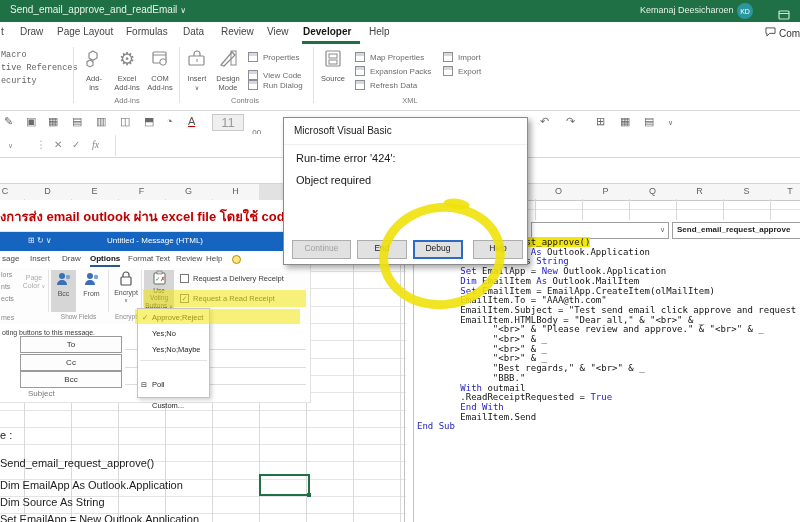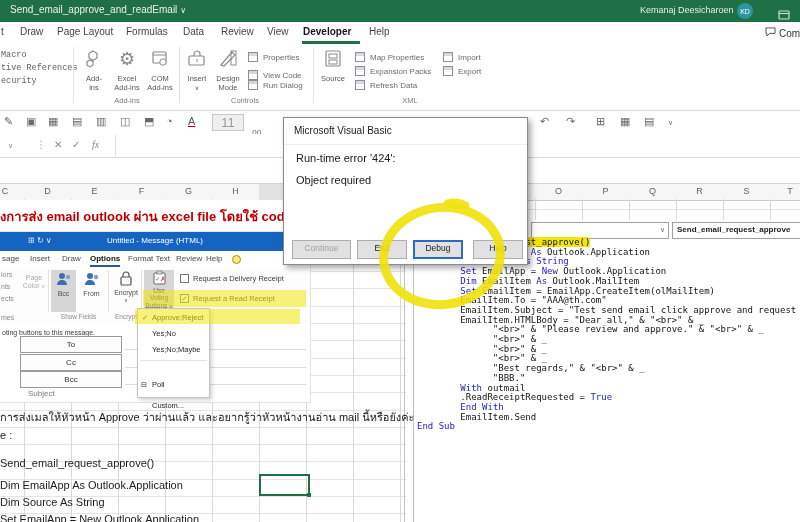--- a/index.html
+++ b/index.html
@@ -296,21 +296,20 @@
     <span class="hcell" style="left:360px;width:40px;">T</span>
   </div>
 
   <div class="abs gridL"></div>
   <div class="abs gridR"></div>
   <div class="abs panel-div" style="left:404px;"></div>
   <div class="abs panel-div" style="left:413px;"></div>
   <div class="abs whitepatch"></div>
 
   <span class="abs redhead" style="color:#c00000;">งการส่ง email outlook ผ่าน excel file โดยใช้ code</span>
-  <span class="celltext" style="left:0;top:408px;">การส่งเมลให้หัวหน้า Approve ว่าผ่านแล้ว และอยากรู้ว่าหัวหน้างานอ่าน mail นี้หรือยังค่ะ</span>
   <span class="celltext" style="left:0;top:429px;">e :</span>
   <span class="celltext" style="left:0;top:457px;">Send_email_request_approve()</span>
   <span class="celltext" style="left:0;top:479px;">Dim EmailApp As Outlook.Application</span>
   <span class="celltext" style="left:0;top:496px;">Dim Source As String</span>
   <span class="celltext" style="left:0;top:513px;">Set EmailApp = New Outlook.Application</span>
   <div class="abs selcell"></div>
 
   <div class="abs olwin">
     <div class="abs oltitle">
       <span class="abs" style="left:28px;top:4px;font-size:8px;color:#dce8f8;">⊞ ↻ ∨</span>

